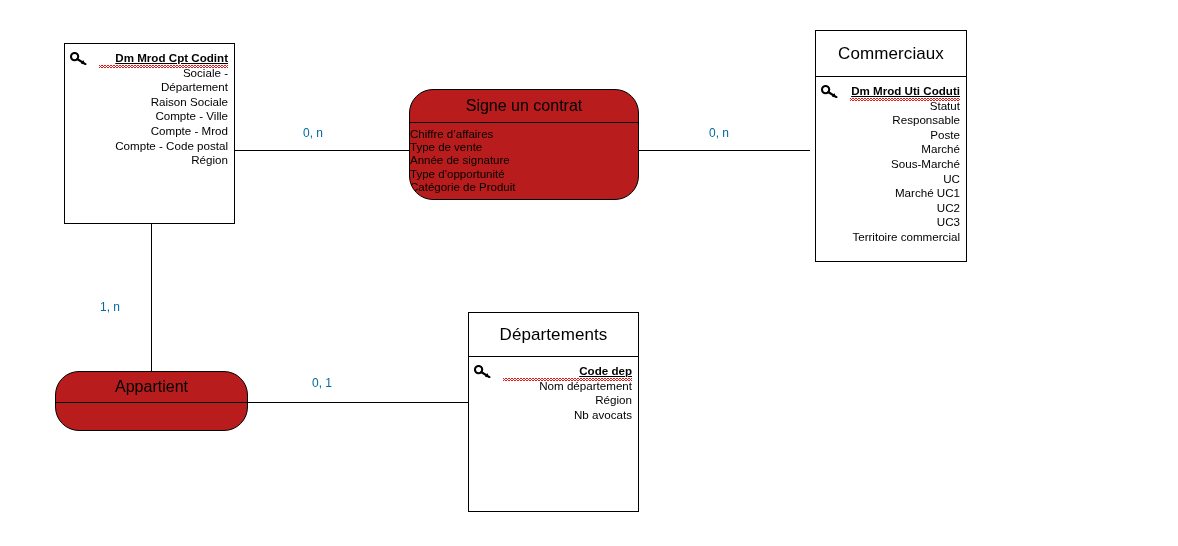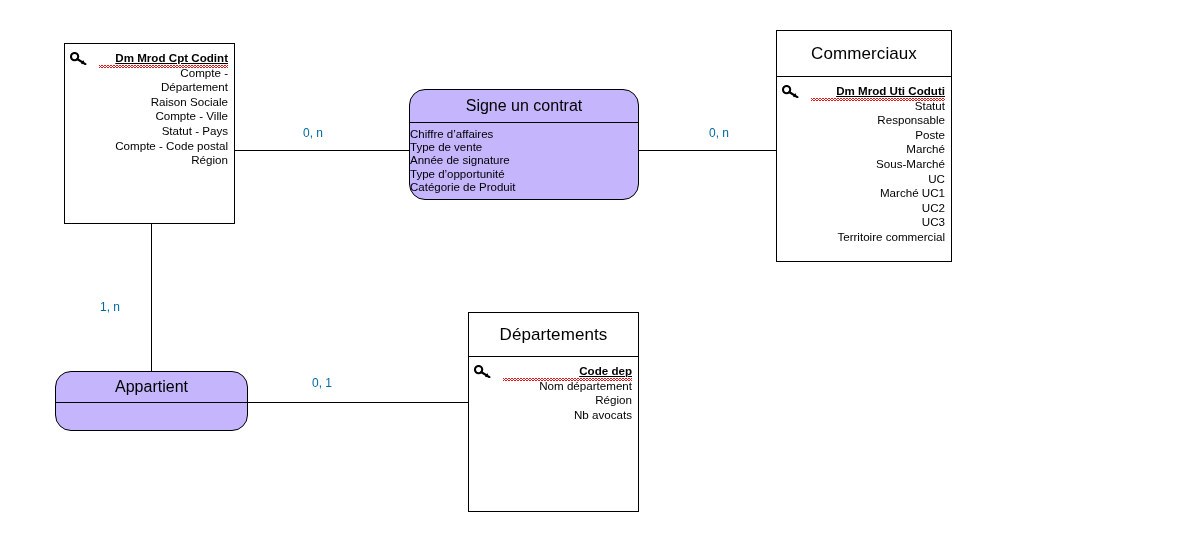--- a/index.html
+++ b/index.html
@@ -37,22 +37,22 @@
   .entity-body {
     position: relative;
     padding: 7px 6px 6px 8px;
   }
 
   
   .relation {
     position: absolute;
     box-sizing: border-box;
     border: 1.4px solid #000000;
-    border-radius: 16px;
-    background: #c4b5fd;
+    border-radius: 24px;
+    background: #b91c1c;
     overflow: hidden;
   }
   .relation-header {
     box-sizing: border-box;
     border-bottom: 1.4px solid #000000;
     text-align: center;
     font-size: 14.5px;
     color: #000000;
     display: flex;
     align-items: center;
@@ -150,32 +150,32 @@
 
   <div class="entity" style="left:64px; top:43px; width:171px; height:181px;">
     <div class="entity-body">
       <svg class="key-icon" viewBox="0 0 17 13" xmlns="http://www.w3.org/2000/svg">
         <circle cx="4.6" cy="4.6" r="3.6" fill="none" stroke="#000" stroke-width="2.1"></circle>
         <path d="M7.2 7.0 L15.4 12.2" stroke="#000" stroke-width="2.1" stroke-linecap="round"></path>
         <path d="M12.1 11.3 L13.2 9.4" stroke="#000" stroke-width="1.8" stroke-linecap="round"></path>
       </svg>
       <div class="attr-list">
         <span class="attr pk">Dm Mrod Cpt Codint<span class="squiggle"></span></span>
-        <span class="attr">Compte -</span>
+        <span class="attr">Sociale -</span>
         <span class="attr">Département</span>
         <span class="attr">Raison Sociale</span>
         <span class="attr">Compte - Ville</span>
-        <span class="attr">Statut - Pays</span>
+        <span class="attr">Compte - Mrod</span>
         <span class="attr">Compte - Code postal</span>
         <span class="attr">Région</span>
       </div>
     </div>
   </div>
 
-  <div class="entity" style="left:776px; top:30px; width:176px; height:232px;">
+  <div class="entity" style="left:815px; top:30px; width:152px; height:232px;">
     <div class="entity-header" style="height:46px;">Commerciaux</div>
     <div class="entity-body">
       <svg class="key-icon" viewBox="0 0 17 13" xmlns="http://www.w3.org/2000/svg">
         <circle cx="4.6" cy="4.6" r="3.6" fill="none" stroke="#000" stroke-width="2.1"></circle>
         <path d="M7.2 7.0 L15.4 12.2" stroke="#000" stroke-width="2.1" stroke-linecap="round"></path>
         <path d="M12.1 11.3 L13.2 9.4" stroke="#000" stroke-width="1.8" stroke-linecap="round"></path>
       </svg>
       <div class="attr-list">
         <span class="attr pk">Dm Mrod Uti Coduti<span class="squiggle"></span></span>
         <span class="attr">Statut</span>

